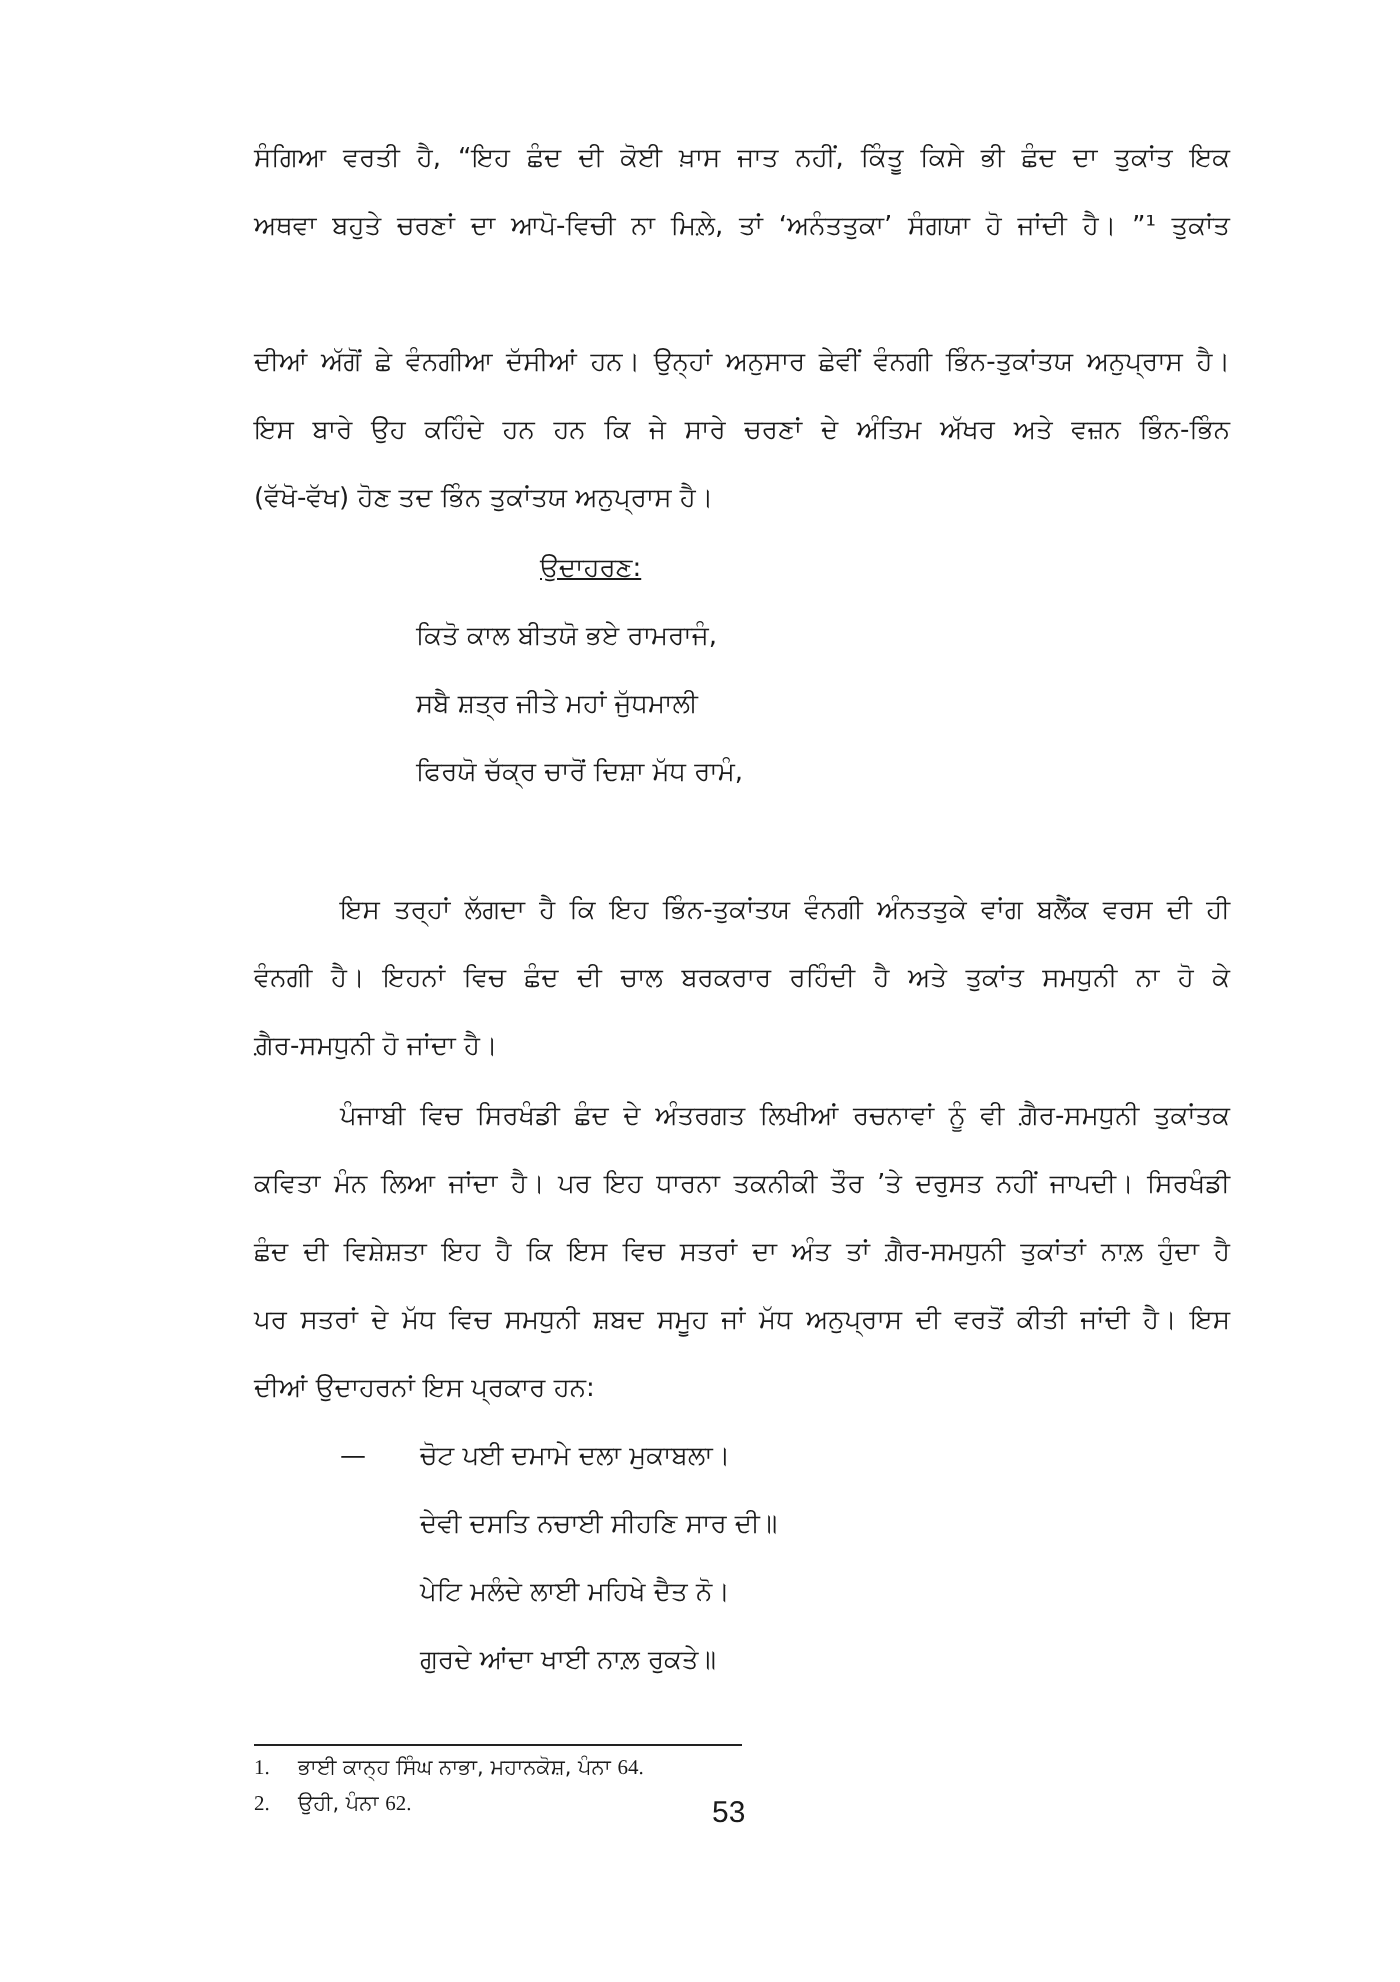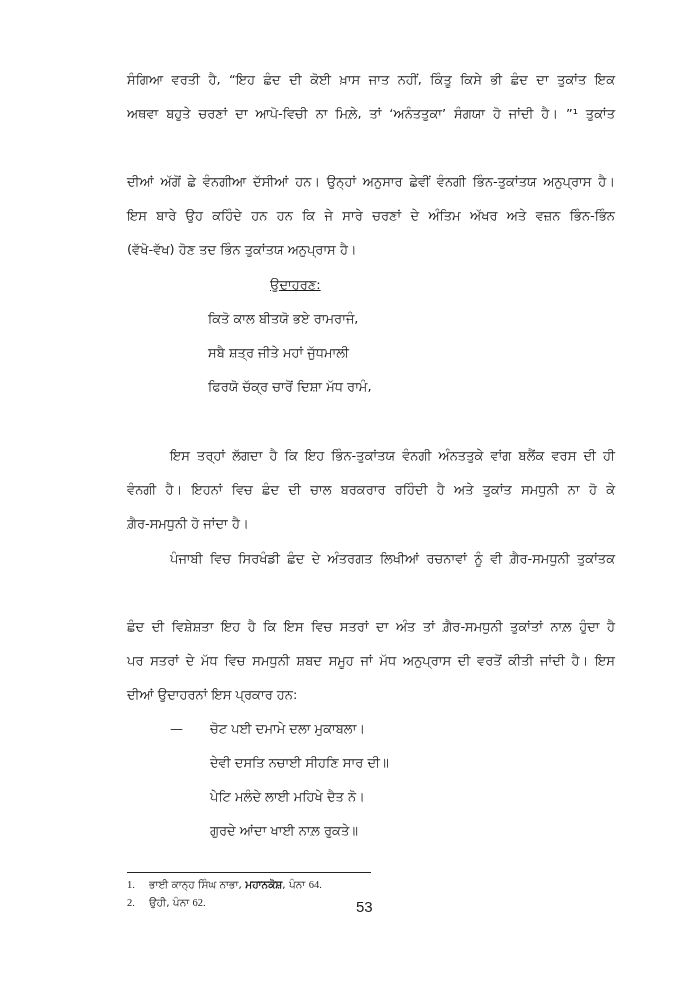--- a/index.html
+++ b/index.html
@@ -9,21 +9,21 @@
   .line { position: absolute; font-size: 13px; white-space: nowrap; line-height: 18px; }
   .just { left: 127px; width: 488px; text-align: justify; text-align-last: justify; }
   .left { left: 127px; }
   .verse { left: 208px; }
   .dash { left: 170px; }
   .verse2 { left: 210px; }
   .rule { position: absolute; left: 127px; top: 872px; width: 244px; height: 0; border-top: 1px solid #222; }
   .fn { position: absolute; font-size: 10.5px; line-height: 14px; white-space: nowrap; left: 127px; }
   .fn .num { display: inline-block; width: 22px; font-family: "Liberation Serif", serif; }
   .fn .serif { font-family: "Liberation Serif", serif; }
-  .fn b { font-weight: bold; text-align: center; }
+  .fn b { font-weight: normal; text-align: center; }
   .pagenum { position: absolute; left: 356px; top: 898px; font-family: Liberation Sans, sans-serif; font-size: 15px; }
 </style>
 </head>
 <body>
 
 <div class="page">
   <div class="line just" style="top:71px">ਸੰਗਿਆ ਵਰਤੀ ਹੈ, “ਇਹ ਛੰਦ ਦੀ ਕੋਈ ਖ਼ਾਸ ਜਾਤ ਨਹੀਂ, ਕਿੰਤੂ ਕਿਸੇ ਭੀ ਛੰਦ ਦਾ ਤੁਕਾਂਤ ਇਕ</div>
   <div class="line just" style="top:105px">ਅਥਵਾ ਬਹੁਤੇ ਚਰਣਾਂ ਦਾ ਆਪੋ-ਵਿਚੀ ਨਾ ਮਿਲ਼ੇ, ਤਾਂ ‘ਅਨੰਤਤੁਕਾ’ ਸੰਗਯਾ ਹੋ ਜਾਂਦੀ ਹੈ। ”¹ ਤੁਕਾਂਤ</div>
   <div class="line just" style="top:173px">ਦੀਆਂ ਅੱਗੋਂ ਛੇ ਵੰਨਗੀਆ ਦੱਸੀਆਂ ਹਨ। ਉਨ੍ਹਾਂ ਅਨੁਸਾਰ ਛੇਵੀਂ ਵੰਨਗੀ ਭਿੰਨ-ਤੁਕਾਂਤਯ ਅਨੁਪ੍ਰਾਸ ਹੈ।</div>
   <div class="line just" style="top:207px">ਇਸ ਬਾਰੇ ਉਹ ਕਹਿੰਦੇ ਹਨ ਹਨ ਕਿ ਜੇ ਸਾਰੇ ਚਰਣਾਂ ਦੇ ਅੰਤਿਮ ਅੱਖਰ ਅਤੇ ਵਜ਼ਨ ਭਿੰਨ-ਭਿੰਨ</div>
@@ -33,20 +33,21 @@
 
   <div class="line verse" style="top:310px">ਕਿਤੋ ਕਾਲ ਬੀਤਯੋ ਭਏ ਰਾਮਰਾਜੰ,</div>
   <div class="line verse" style="top:344px">ਸਬੈ ਸ਼ਤ੍ਰ ਜੀਤੇ ਮਹਾਂ ਜੁੱਧਮਾਲੀ</div>
   <div class="line verse" style="top:378px">ਫਿਰਯੋ ਚੱਕ੍ਰ ਚਾਰੋਂ ਦਿਸ਼ਾ ਮੱਧ ਰਾਮੰ,</div>
 
   <div class="line" style="top:447px; left:170px; width:445px; text-align:justify; text-align-last:justify;">ਇਸ ਤਰ੍ਹਾਂ ਲੱਗਦਾ ਹੈ ਕਿ ਇਹ ਭਿੰਨ-ਤੁਕਾਂਤਯ ਵੰਨਗੀ ਅੰਨਤਤੁਕੇ ਵਾਂਗ ਬਲੈਂਕ ਵਰਸ ਦੀ ਹੀ</div>
   <div class="line just" style="top:481px">ਵੰਨਗੀ ਹੈ। ਇਹਨਾਂ ਵਿਚ ਛੰਦ ਦੀ ਚਾਲ ਬਰਕਰਾਰ ਰਹਿੰਦੀ ਹੈ ਅਤੇ ਤੁਕਾਂਤ ਸਮਧੁਨੀ ਨਾ ਹੋ ਕੇ</div>
   <div class="line left" style="top:515px">ਗ਼ੈਰ-ਸਮਧੁਨੀ ਹੋ ਜਾਂਦਾ ਹੈ।</div>
 
   <div class="line" style="top:550px; left:170px; width:445px; text-align:justify; text-align-last:justify;">ਪੰਜਾਬੀ ਵਿਚ ਸਿਰਖੰਡੀ ਛੰਦ ਦੇ ਅੰਤਰਗਤ ਲਿਖੀਆਂ ਰਚਨਾਵਾਂ ਨੂੰ ਵੀ ਗ਼ੈਰ-ਸਮਧੁਨੀ ਤੁਕਾਂਤਕ</div>
+  <div class="line just" style="top:584px">ਕਵਿਤਾ ਮੰਨ ਲਿਆ ਜਾਂਦਾ ਹੈ। ਪਰ ਇਹ ਧਾਰਨਾ ਤਕਨੀਕੀ ਤੌਰ ’ਤੇ ਦਰੁਸਤ ਨਹੀਂ ਜਾਪਦੀ। ਸਿਰਖੰਡੀ</div>
   <div class="line just" style="top:618px">ਛੰਦ ਦੀ ਵਿਸ਼ੇਸ਼ਤਾ ਇਹ ਹੈ ਕਿ ਇਸ ਵਿਚ ਸਤਰਾਂ ਦਾ ਅੰਤ ਤਾਂ ਗ਼ੈਰ-ਸਮਧੁਨੀ ਤੁਕਾਂਤਾਂ ਨਾਲ਼ ਹੁੰਦਾ ਹੈ</div>
   <div class="line just" style="top:652px">ਪਰ ਸਤਰਾਂ ਦੇ ਮੱਧ ਵਿਚ ਸਮਧੁਨੀ ਸ਼ਬਦ ਸਮੂਹ ਜਾਂ ਮੱਧ ਅਨੁਪ੍ਰਾਸ ਦੀ ਵਰਤੋਂ ਕੀਤੀ ਜਾਂਦੀ ਹੈ। ਇਸ</div>
   <div class="line left" style="top:686px">ਦੀਆਂ ਉਦਾਹਰਨਾਂ ਇਸ ਪ੍ਰਕਾਰ ਹਨ:</div>
 
   <div class="line dash" style="top:720px">—</div>
   <div class="line verse2" style="top:720px">ਚੋਟ ਪਈ ਦਮਾਮੇ ਦਲਾ ਮੁਕਾਬਲਾ।</div>
   <div class="line verse2" style="top:754px">ਦੇਵੀ ਦਸਤਿ ਨਚਾਈ ਸੀਹਣਿ ਸਾਰ ਦੀ॥</div>
   <div class="line verse2" style="top:788px">ਪੇਟਿ ਮਲੰਦੇ ਲਾਈ ਮਹਿਖੇ ਦੈਤ ਨੋ।</div>
   <div class="line verse2" style="top:822px">ਗੁਰਦੇ ਆਂਦਾ ਖਾਈ ਨਾਲ਼ ਰੁਕਤੇ॥</div>
 

